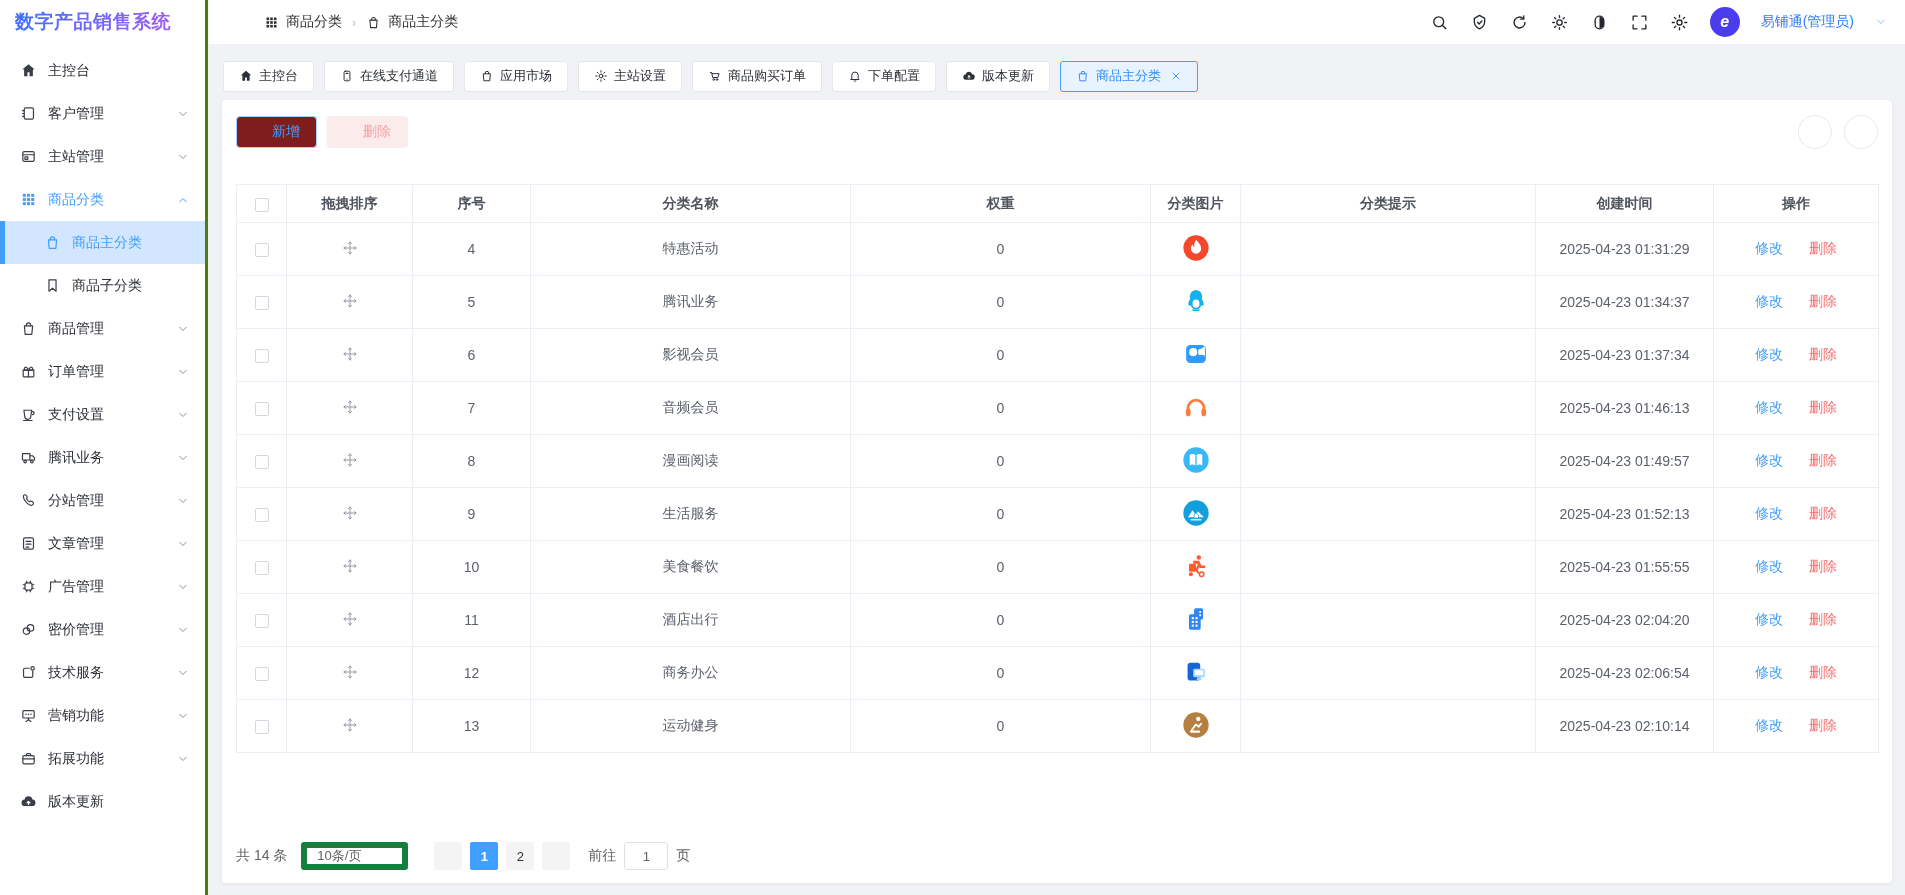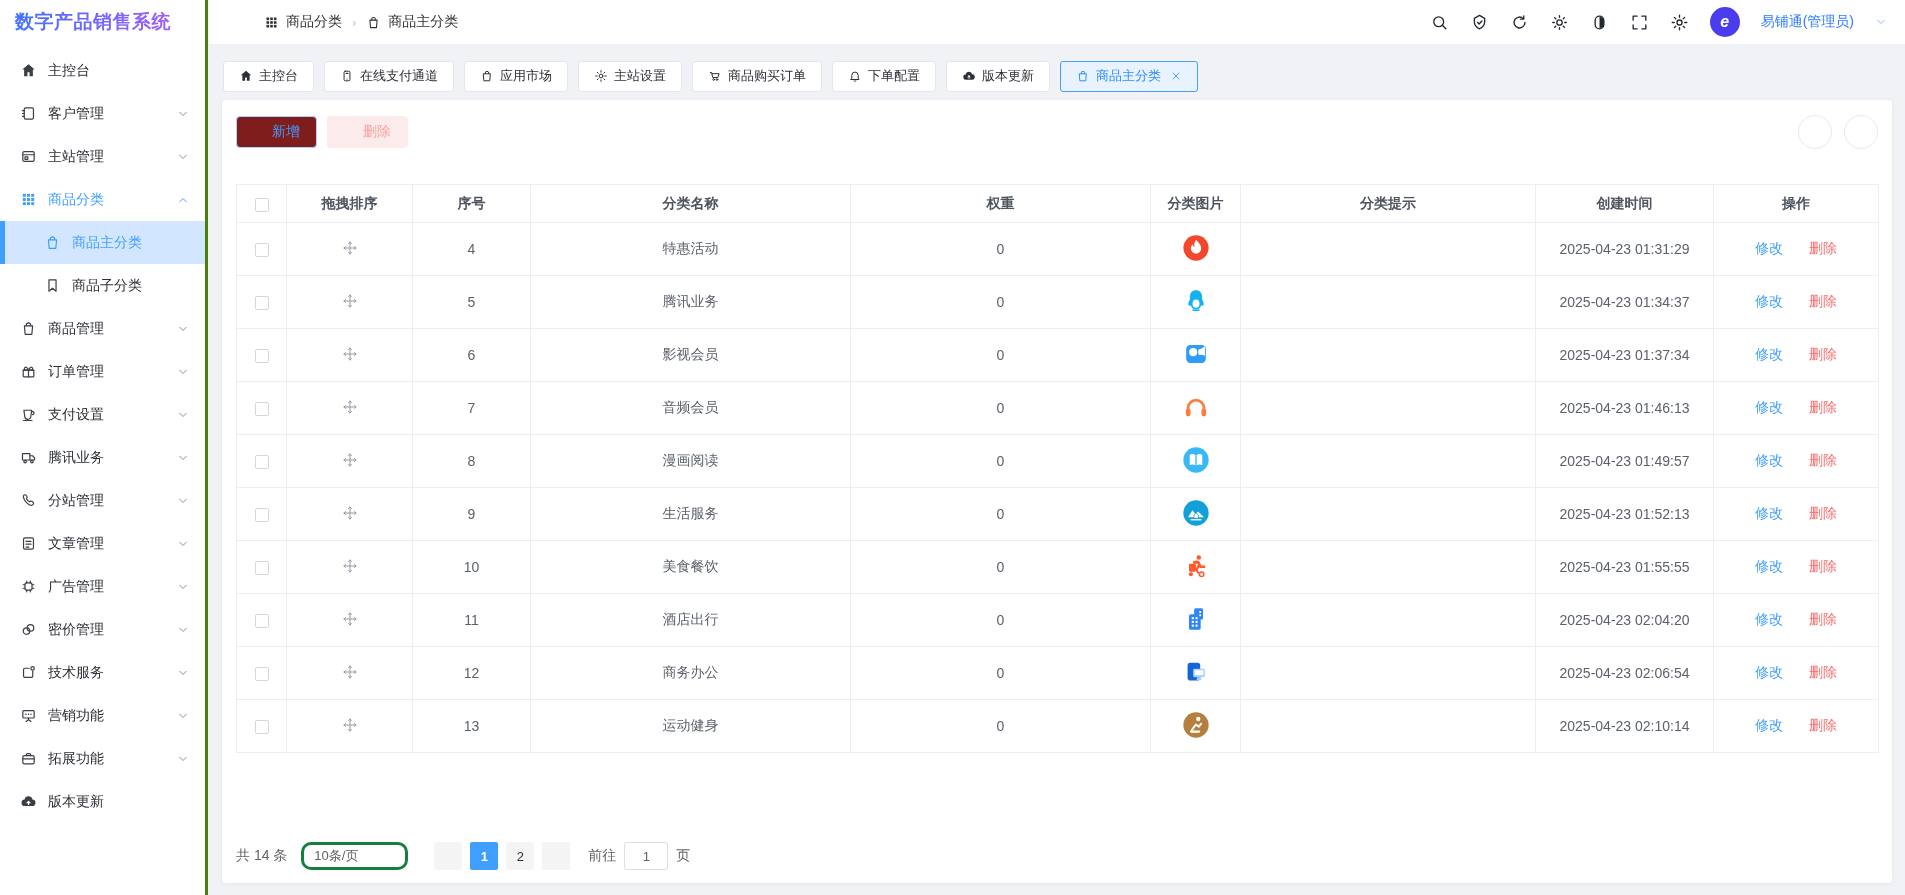--- a/index.html
+++ b/index.html
@@ -78,21 +78,21 @@
   .move { width:16px; height:16px; color:#8d939c; display:inline-flex; cursor:grab; }
   .caticon { width:30px; height:30px; display:inline-flex; }
   .lnk { font-size:14px; cursor:pointer; text-decoration:none; }
   .lnk.edit { color:#409eff; margin-right:26px; }
   .lnk.del { color:#f56c6c; }
 
   
   .pager { position:absolute; left:14px; bottom:13px; display:flex; align-items:center;
     font-size:13px; color:#606266; }
   .pager .total { margin-right:14px; font-size:14px; }
-  .psize { width:107px; height:28px; border:3px solid #15803d; border-radius:10px;
+  .psize { width:107px; height:28px; border:6px solid #15803d; border-radius:3px;
     display:inline-flex; align-items:center; padding:0 8px 0 10px; gap:6px; color:#606266;
     cursor:pointer; margin-right:22px; background:#fff; }
   .psize .lbl { flex:1; text-align:left; }
   .psize .i { width:11px; height:11px; color:#b3b8c2; }
   .pbtn { min-width:28px; height:28px; border-radius:2px; background:#f4f4f5; border:none;
     display:inline-flex; align-items:center; justify-content:center; font-size:13px;
     color:#303133; margin:0 4px; cursor:pointer; padding:0 6px; }
   .pbtn.disabled { color:#c0c4cc; cursor:not-allowed; }
   .pbtn.current { background:#409eff; color:#fff; font-weight:bold; cursor:default; }
   .pbtn .i { width:11px; height:11px; }

